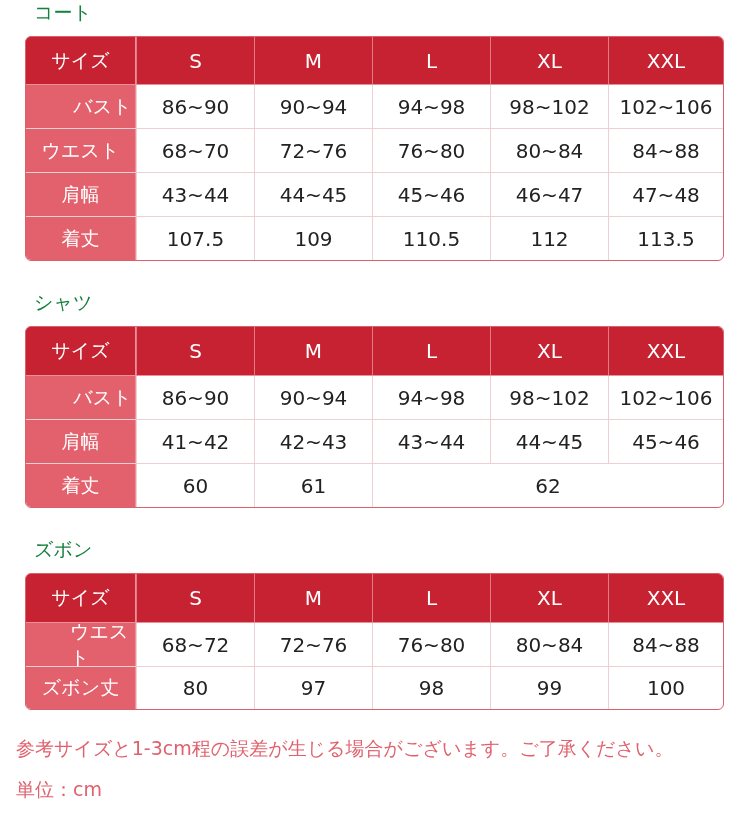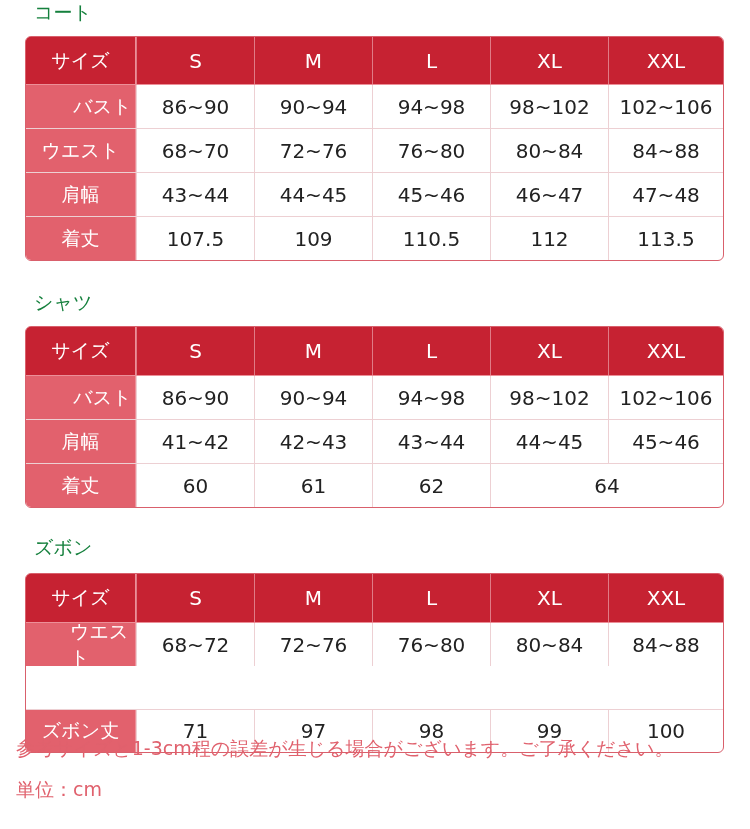--- a/index.html
+++ b/index.html
@@ -111,45 +111,44 @@
     <div class="cell val">42~43</div>
     <div class="cell val">43~44</div>
     <div class="cell val">44~45</div>
     <div class="cell val">45~46</div>
   </div>
   <div class="row" style="height:44px;">
     <div class="cell label">着丈</div>
     <div class="cell val">60</div>
     <div class="cell val">61</div>
     <div class="cell val">62</div>
-    <div class="cell val">64</div>
   </div>
 </div>
 
-<div class="section-title" style="top:537px;font-family:Liberation Mono, monospace;">ズボン</div>
+<div class="section-title" style="top:537px;">ズボン</div>
 <div class="size-table" style="top:573px;">
   <div class="row header" style="height:48px;">
     <div class="cell label">サイズ</div>
     <div class="cell val">S</div>
     <div class="cell val">M</div>
     <div class="cell val">L</div>
     <div class="cell val">XL</div>
     <div class="cell val">XXL</div>
   </div>
   <div class="row" style="height:44px;">
     <div class="cell label">ウエスト</div>
     <div class="cell val">68~72</div>
     <div class="cell val">72~76</div>
     <div class="cell val">76~80</div>
     <div class="cell val">80~84</div>
     <div class="cell val">84~88</div>
   </div>
-  <div class="row" style="height:43px;margin-top:43px;">
+  <div class="row" style="height:43px;">
     <div class="cell label">ズボン丈</div>
-    <div class="cell val">71</div>
+    <div class="cell val">80</div>
     <div class="cell val">97</div>
     <div class="cell val">98</div>
     <div class="cell val">99</div>
     <div class="cell val">100</div>
   </div>
 </div>
 
 <div class="note" style="top:736px;">参考サイズと1-3cm程の誤差が生じる場合がございます。ご了承ください。</div>
 <div class="note" style="top:777px;">単位：cm</div>
 

